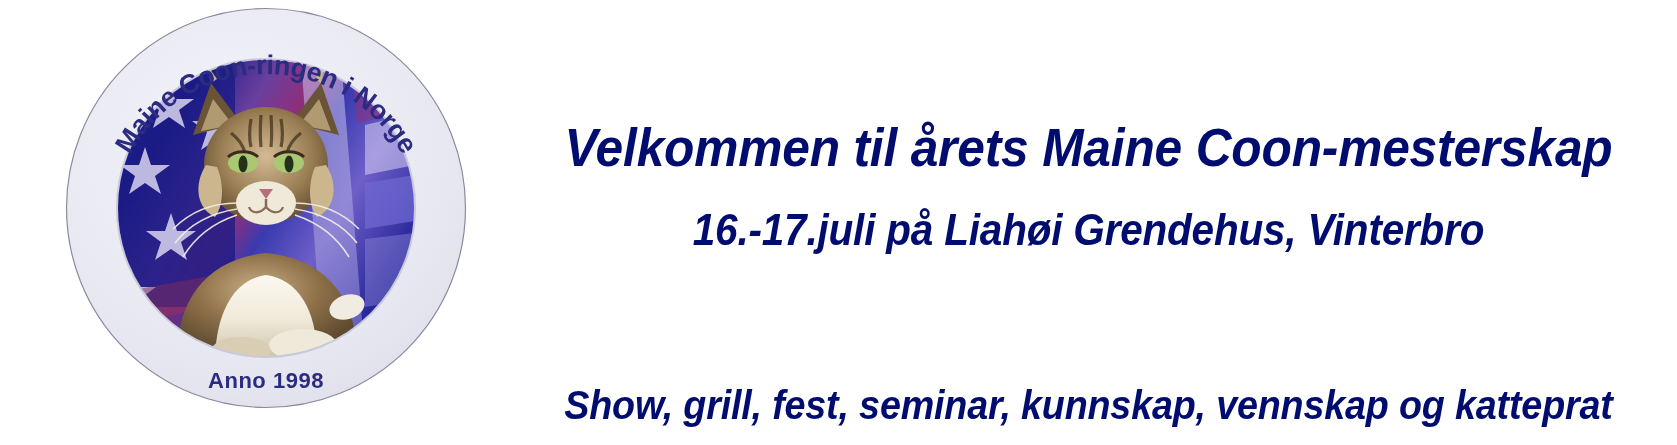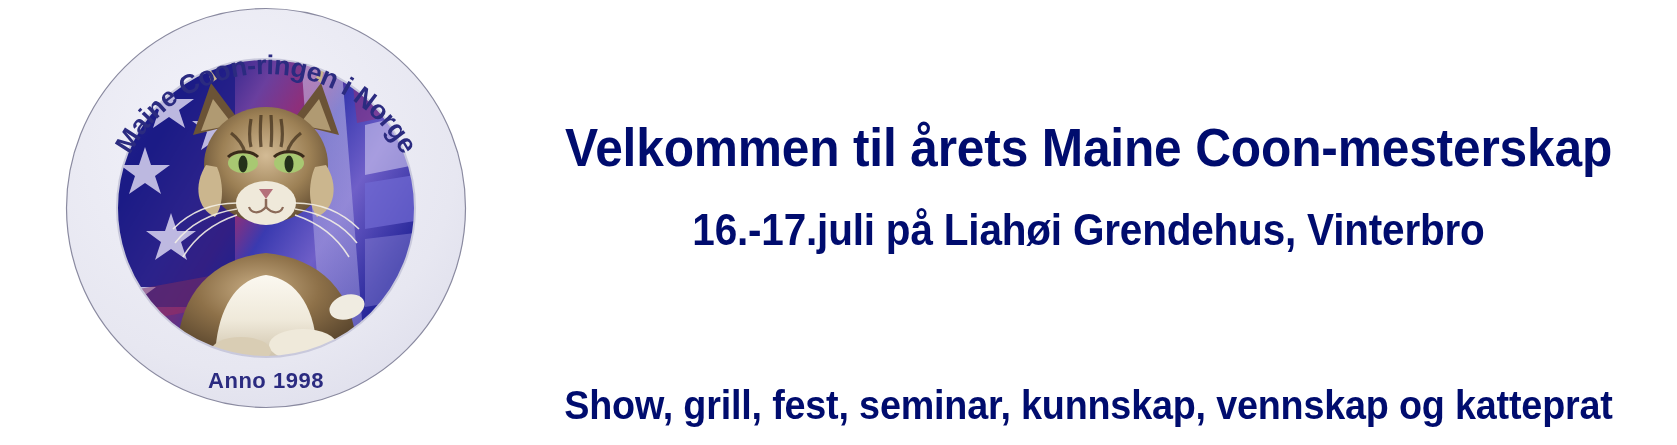--- a/index.html
+++ b/index.html
@@ -31,20 +31,21 @@
   }
   #logo-badge svg { display: block; }
 
   
   #headline-block {
     position: absolute;
     left: 500px;
     top: 0;
     width: 1177px;
     height: 338px;
+    font-style: italic;
   }
 
   .hl-line {
     position: absolute;
     left: 0;
     width: 1177px;
     text-align: center;
     color: #000c6e;
     font-family: "Liberation Sans Narrow", "Liberation Sans", sans-serif;
     font-weight: bold;

